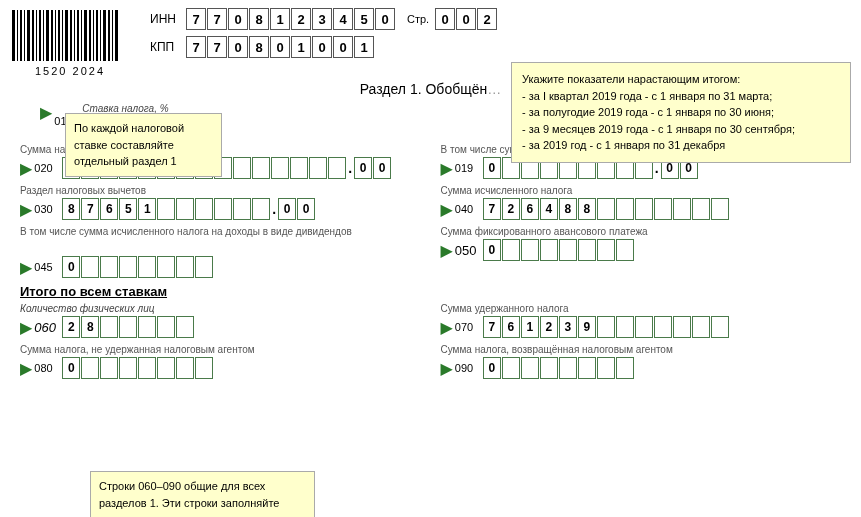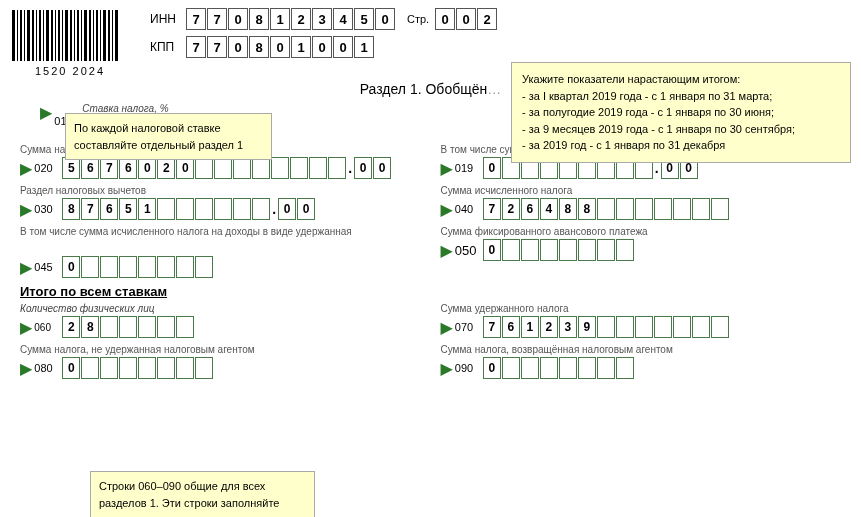--- a/index.html
+++ b/index.html
@@ -279,21 +279,21 @@
 - за 9 месяцев 2019 года - с 1 января по 30 сентября;
 - за 2019 год - с 1 января по 31 декабря</span>
   </div>
 
   <div class="section-title">
     <span>Раздел 1. Обобщён</span><span style="color:#999">…</span>
   </div>
 
   <div class="main-content">
 
-    <div style="position:absolute; top:10px; left:55px; width:207px; background:#ffffcc; border:1px solid #aaa; padding:6px 8px; font-size:11px; line-height:1.5; z-index:10;">
+    <div style="position:absolute; top:10px; left:55px; width:157px; background:#ffffcc; border:1px solid #aaa; padding:6px 8px; font-size:11px; line-height:1.5; z-index:10;">
       <span>По каждой налоговой ставке составляйте отдельный раздел 1</span>
     </div>
 
     <div class="form-row" style="margin-left:10px; margin-bottom:8px; padding-left:20px;">
       <span class="green-arrow">▶</span>
       <span style="font-size:11px; min-width:28px; padding-top:12px;">010</span>
       <div>
         <div class="small-italic">Ставка налога, %</div>
         <div class="digit-boxes" id="row010-boxes">
             <div class="data-box" style="border: 1px solid rgb(74, 122, 74);">1</div>
@@ -402,21 +402,21 @@
               <div class="data-box" style="border: 1px solid rgb(74, 122, 74);"></div>
               <div class="data-box" style="border: 1px solid rgb(74, 122, 74);"></div>
               <div class="data-box" style="border: 1px solid rgb(74, 122, 74);"></div>
             </div>
         </div>
       </div>
     </div>
 
     <div class="two-col" style="margin-left:10px; margin-bottom:6px;">
       <div class="col-left">
-        <div class="inline-label" style="min-height:28px;">В том числе сумма исчисленного налога на доходы в виде удержанная</div>
+        <div class="inline-label" style="min-height:28px;">В том числе сумма исчисленного налога на доходы в виде дивидендов</div>
         <div style="display:flex; align-items:center;">
           <span class="green-arrow">▶</span>
           <span style="font-size:11px; min-width:28px;">045</span>
           <div class="digit-boxes" id="row045-boxes">
               <div class="data-box" style="border: 1px solid rgb(74, 122, 74);">0</div>
               <div class="data-box" style="border: 1px solid rgb(74, 122, 74);"></div>
               <div class="data-box" style="border: 1px solid rgb(74, 122, 74);"></div>
               <div class="data-box" style="border: 1px solid rgb(74, 122, 74);"></div>
               <div class="data-box" style="border: 1px solid rgb(74, 122, 74);"></div>
               <div class="data-box" style="border: 1px solid rgb(74, 122, 74);"></div>
@@ -450,21 +450,21 @@
       <span>Строки 060–090 общие для всех разделов 1. Эти строки заполняйте только на первом листе</span>
     </div>
 
     <div class="two-col" style="margin-left:10px; margin-bottom:6px;">
       <div class="col-left">
         <div class="inline-label">
           <span class="small-italic">Количество физических лиц</span>
         </div>
         <div style="display:flex; align-items:center;">
           <span class="green-arrow">▶</span>
-          <span style="font-size:10px; min-width:28px;">060</span>
+          <span style="font-size:13px; min-width:28px;font-style:italic;">060</span>
           <div class="digit-boxes" id="row060-boxes">
               <div class="data-box" style="border: 1px solid rgb(74, 122, 74);">2</div>
               <div class="data-box" style="border: 1px solid rgb(74, 122, 74);">8</div>
               <div class="data-box" style="border: 1px solid rgb(74, 122, 74);"></div>
               <div class="data-box" style="border: 1px solid rgb(74, 122, 74);"></div>
               <div class="data-box" style="border: 1px solid rgb(74, 122, 74);"></div>
               <div class="data-box" style="border: 1px solid rgb(74, 122, 74);"></div>
               <div class="data-box" style="border: 1px solid rgb(74, 122, 74);"></div>
             </div>
         </div>

